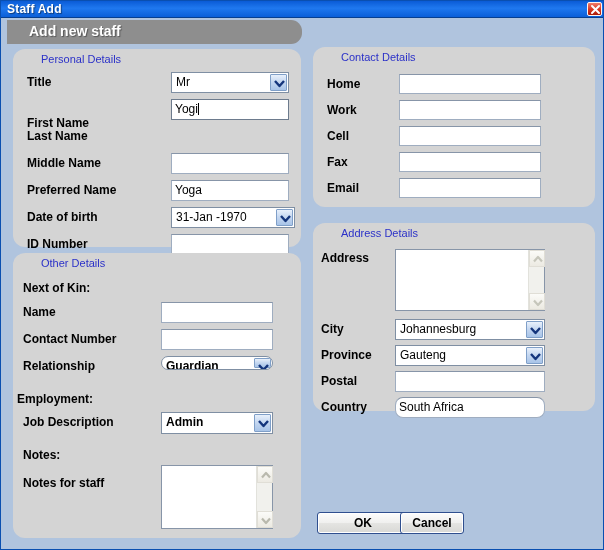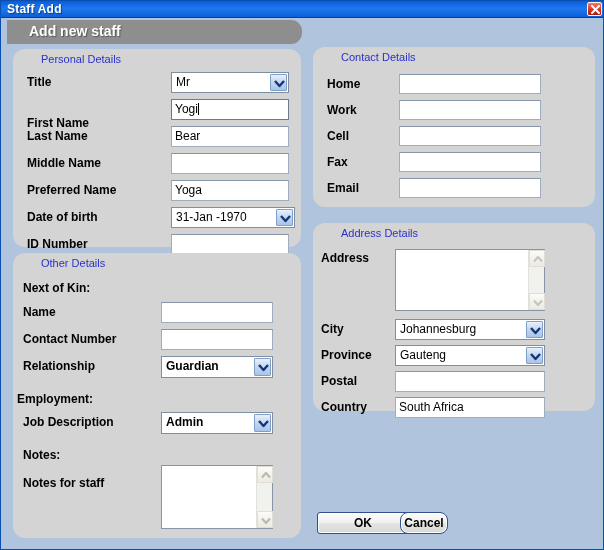--- a/index.html
+++ b/index.html
@@ -162,21 +162,21 @@
     background: linear-gradient(to bottom, #fcfcfc 0%, #f0f0ef 48%, #e4e4e2 52%, #d8d8d5 100%);
     border: 1px solid #2f4f8f;
     border-radius: 3px;
     font-size: 12px; font-weight: bold; color: #000;
     text-align: center;
     line-height: 20px;
     cursor: pointer;
     box-shadow: inset 0 0 0 1px #ffffff;
   }
   #btn-ok     { left: 316px; top: 511px; width: 92px; }
-  #btn-cancel { left: 399px; top: 511px; width: 48px; border-radius: 8px; }
+  #btn-cancel { left: 399px; top: 511px; width: 64px; }
 </style>
 </head>
 <body>
 
 <div class="window">
 
   <div class="titlebar">
     <div class="titlebar-text">Staff Add</div>
     <div class="close-btn">
       <span>
@@ -201,21 +201,20 @@
         <svg width="13" height="10" viewBox="0 0 13 10">
             <path d="M2 2 L6.5 7 L11 2" stroke="#14357c" stroke-width="2.4" fill="none" stroke-linejoin="round"></path>
           </svg>
       </span>
     </div>
 
     <div class="flabel" style="left:14px; top:53px;margin-top:14px;">First Name</div>
     <div class="tbox focused" style="left:158px; top:50px; width:118px; height:21px;"><span>Yogi</span><span class="caret"></span></div>
 
     <div class="flabel" style="left:14px; top:80px;">Last Name</div>
-    <div class="tbox" style="left:158px; top:77px; width:118px; height:21px;">Bear</div>
 
     <div class="flabel" style="left:14px; top:107px;">Middle Name</div>
     <div class="tbox" style="left:158px; top:104px; width:118px; height:21px;"></div>
 
     <div class="flabel" style="left:14px; top:134px;">Preferred Name</div>
     <div class="tbox" style="left:158px; top:131px; width:118px; height:21px;">Yoga</div>
 
     <div class="flabel" style="left:14px; top:161px;">Date of birth</div>
     <div class="combo" style="left:158px; top:158px; width:124px; height:21px;">
       <span class="cval">31-Jan -1970</span>
@@ -235,21 +234,21 @@
 
     <div class="sublabel" style="left:10px; top:28px;">Next of Kin:</div>
 
     <div class="flabel" style="left:10px; top:52px;">Name</div>
     <div class="tbox" style="left:148px; top:49px; width:112px; height:21px;"></div>
 
     <div class="flabel" style="left:10px; top:79px;">Contact Number</div>
     <div class="tbox" style="left:148px; top:76px; width:112px; height:21px;"></div>
 
     <div class="flabel" style="left:10px; top:106px;">Relationship</div>
-    <div class="combo" style="left:148px; top:103px; width:112px; height:22px;">
+    <div class="combo" style="left:148px; top:103px; width:112px; height:14px;border-radius:10px;">
       <span class="cval" style="font-weight:bold;">Guardian</span>
       <span class="cbtn">
         <svg width="13" height="10" viewBox="0 0 13 10">
             <path d="M2 2 L6.5 7 L11 2" stroke="#14357c" stroke-width="2.4" fill="none" stroke-linejoin="round"></path>
           </svg>
       </span>
     </div>
 
     <div class="sublabel" style="left:4px; top:139px;">Employment:</div>
 
@@ -337,19 +336,19 @@
         <svg width="13" height="10" viewBox="0 0 13 10">
             <path d="M2 2 L6.5 7 L11 2" stroke="#14357c" stroke-width="2.4" fill="none" stroke-linejoin="round"></path>
           </svg>
       </span>
     </div>
 
     <div class="flabel" style="left:8px; top:151px;">Postal</div>
     <div class="tbox" style="left:82px; top:148px; width:150px; height:21px;"></div>
 
     <div class="flabel" style="left:8px; top:177px;">Country</div>
-    <div class="tbox" style="left:82px; top:174px; width:150px; height:21px;">South Africa</div>
+    <div class="tbox" style="left:82px; top:174px; width:150px; height:21px;border-radius:8px;">South Africa</div>
   </div>
 
   <div class="btn" id="btn-ok">OK</div>
   <div class="btn" id="btn-cancel">Cancel</div>
 
 </div>
 
 </body></html>

